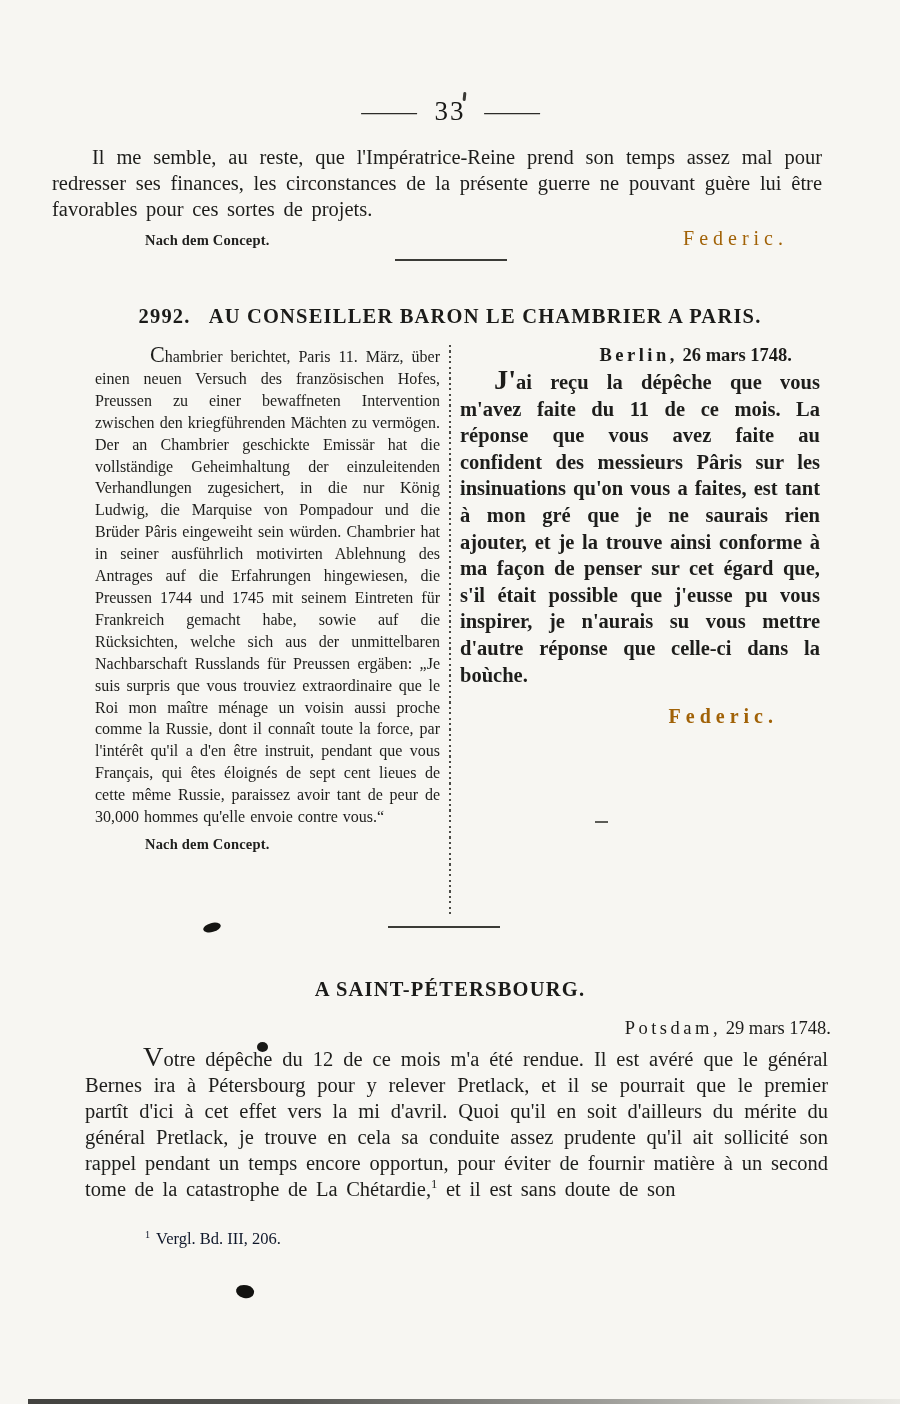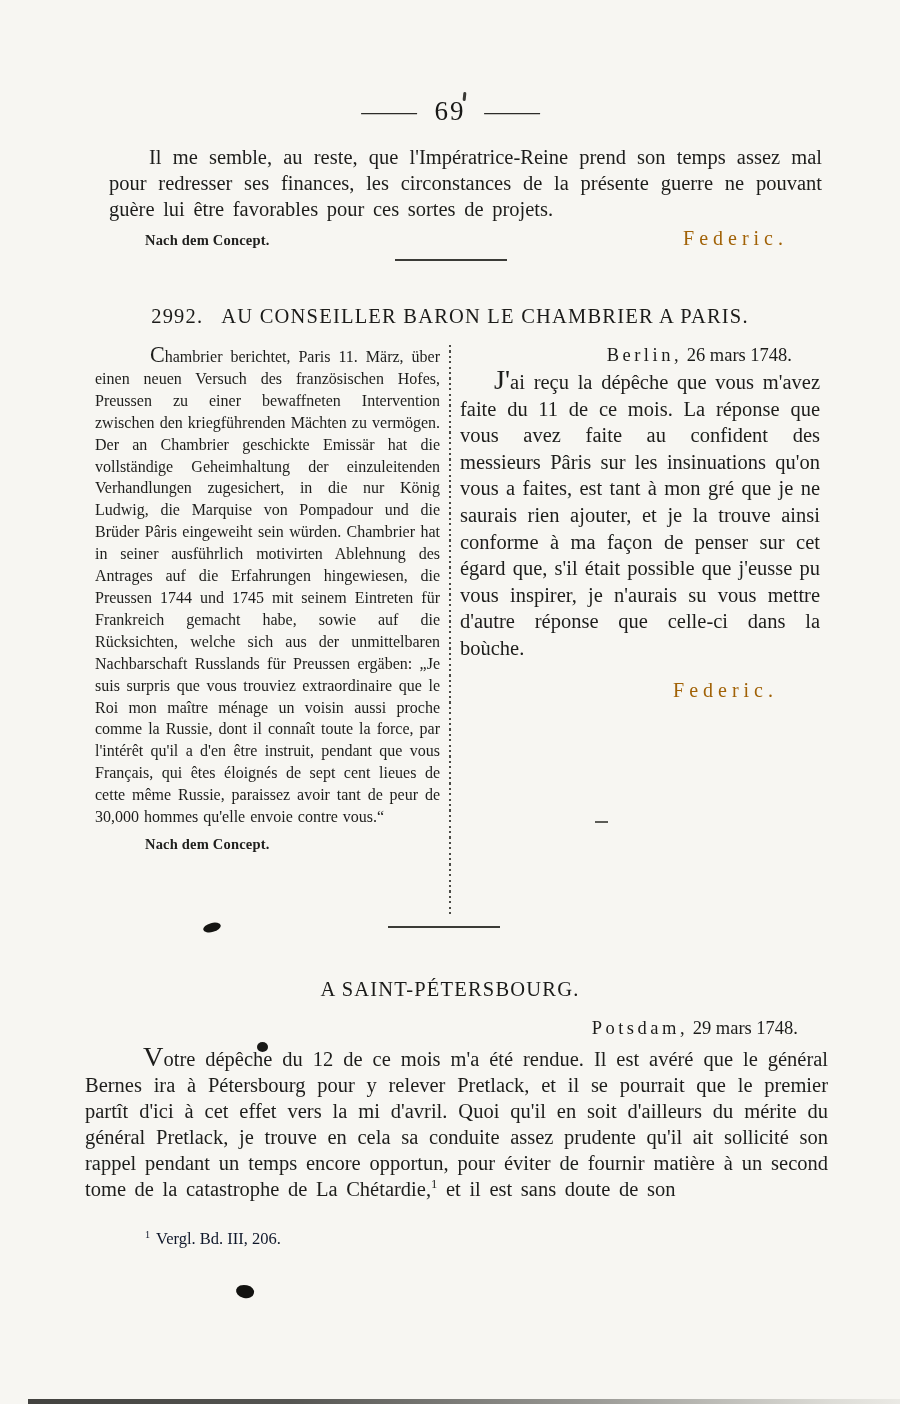--- a/index.html
+++ b/index.html
@@ -27,65 +27,65 @@
   .folio { color:#191917; }
 
   
   .body-text {
     font-size:20.5px; line-height:26px;
     text-align:justify; word-spacing:3.5px;
     margin:0;
   }
   .initial-cap::first-letter { font-size:1.38em; line-height:.8; }
 
-  .top-letter .body-text { margin:17px 78px 0 109px; text-indent:40px; }
+  .top-letter .body-text { margin:17px 78px 0 52px; text-indent:40px; }
 
   .sig-row {
     display:flex; justify-content:space-between; align-items:baseline;
     margin:5px 112px 0 145px;
   }
   .source-note { font-size:14.5px; font-weight:bold; letter-spacing:.2px; color:#20201e; }
   .signature { font-size:20px; letter-spacing:5px; color:#a16207; }
 
   .section-rule {
     border:none; border-top:2px solid #3b3b37;
     width:112px; margin:9px 0 0 395px; height:0;
   }
   .section-rule.r2 { margin-left:388px; margin-top:9px; }
 
   .letter-heading {
-    text-align:center; font-weight:normal;
+    text-align:center; font-weight:bold;
     font-size:20.5px; letter-spacing:1.2px;
     margin:44px 0 0 0; color:#1b1b19;
   }
   .letter-number { margin-right:18px; }
   .heading-2993 { margin-top:46px; line-height:31px; }
 
   
   .two-col { display:flex; margin:15px 78px 0 95px; }
   .col-left { width:345px; }
   .col-left .apparatus-text {
     font-size:16px; line-height:21.9px;
     text-align:justify; text-indent:55px; word-spacing:1px;
     margin:3px 0 0 0; hyphens:auto;
   }
   .col-left .source-note { margin:8px 0 0 50px; }
   .col-divider {
     width:2px; height:572px; margin:2px 9px 0 9px;
     background:repeating-linear-gradient(to bottom,#4c4c47 0 2.2px,transparent 2.2px 5.4px);
   }
-  .col-right { width:360px; }
+  .col-right { width:360px;font-weight:bold; }
   .dateline { text-align:right; font-size:18.5px; color:#1c1c1a; }
   .dateline .place { letter-spacing:3.5px; }
   .col-right .dateline { padding-right:28px; margin-top:2px; }
   .col-right .body-text { margin-top:3px; text-indent:34px; word-spacing:2px; line-height:26.6px; }
   .col-right .signature { display:block; text-align:right; margin:17px 42px 0 0; }
 
   
-  .dateline-2993 { margin:13px 102px 0 0; }
+  .dateline-2993 { margin:13px 69px 0 0; }
   .letter-2993 .body-text { margin:7px 72px 0 85px; text-indent:58px; }
   sup { font-size:.62em; vertical-align:super; line-height:0; }
 
   .footnote { font-size:16.5px; margin:27px 0 0 145px; color:#0f172a; }
   .footnote sup { margin-right:6px; }
 
   
   .artifact { position:absolute; pointer-events:none; }
   .blot-concept { left:203px; top:923px; width:18px; height:9px; background:#15151 3; background:#151513; border-radius:50%; transform:rotate(-14deg); }
   .blot-heading { left:257px; top:1042px; width:11px; height:10px; background:#191917; border-radius:50%; }
@@ -99,21 +99,21 @@
       rgba(80,80,75,.55) 65%, rgba(140,140,130,.25) 92%, rgba(160,160,150,.15));
   }
 </style>
 </head>
 <body>
 
 <div class="page">
 
   <div class="folio-row">
     <span class="folio-dash">—</span>
-    <span class="folio">69</span>
+    <span class="folio">33</span>
     <span class="folio-dash">—</span>
   </div>
 
   <section class="top-letter">
     <p class="body-text">Il me semble, au reste, que l'Impératrice-Reine prend son temps assez mal pour redresser ses finances, les circonstances de la présente guerre ne pouvant guère lui être favorables pour ces sortes de projets.</p>
     <div class="sig-row">
       <span class="source-note">Nach dem Concept.</span>
       <span class="signature">Federic.</span>
     </div>
   </section>

